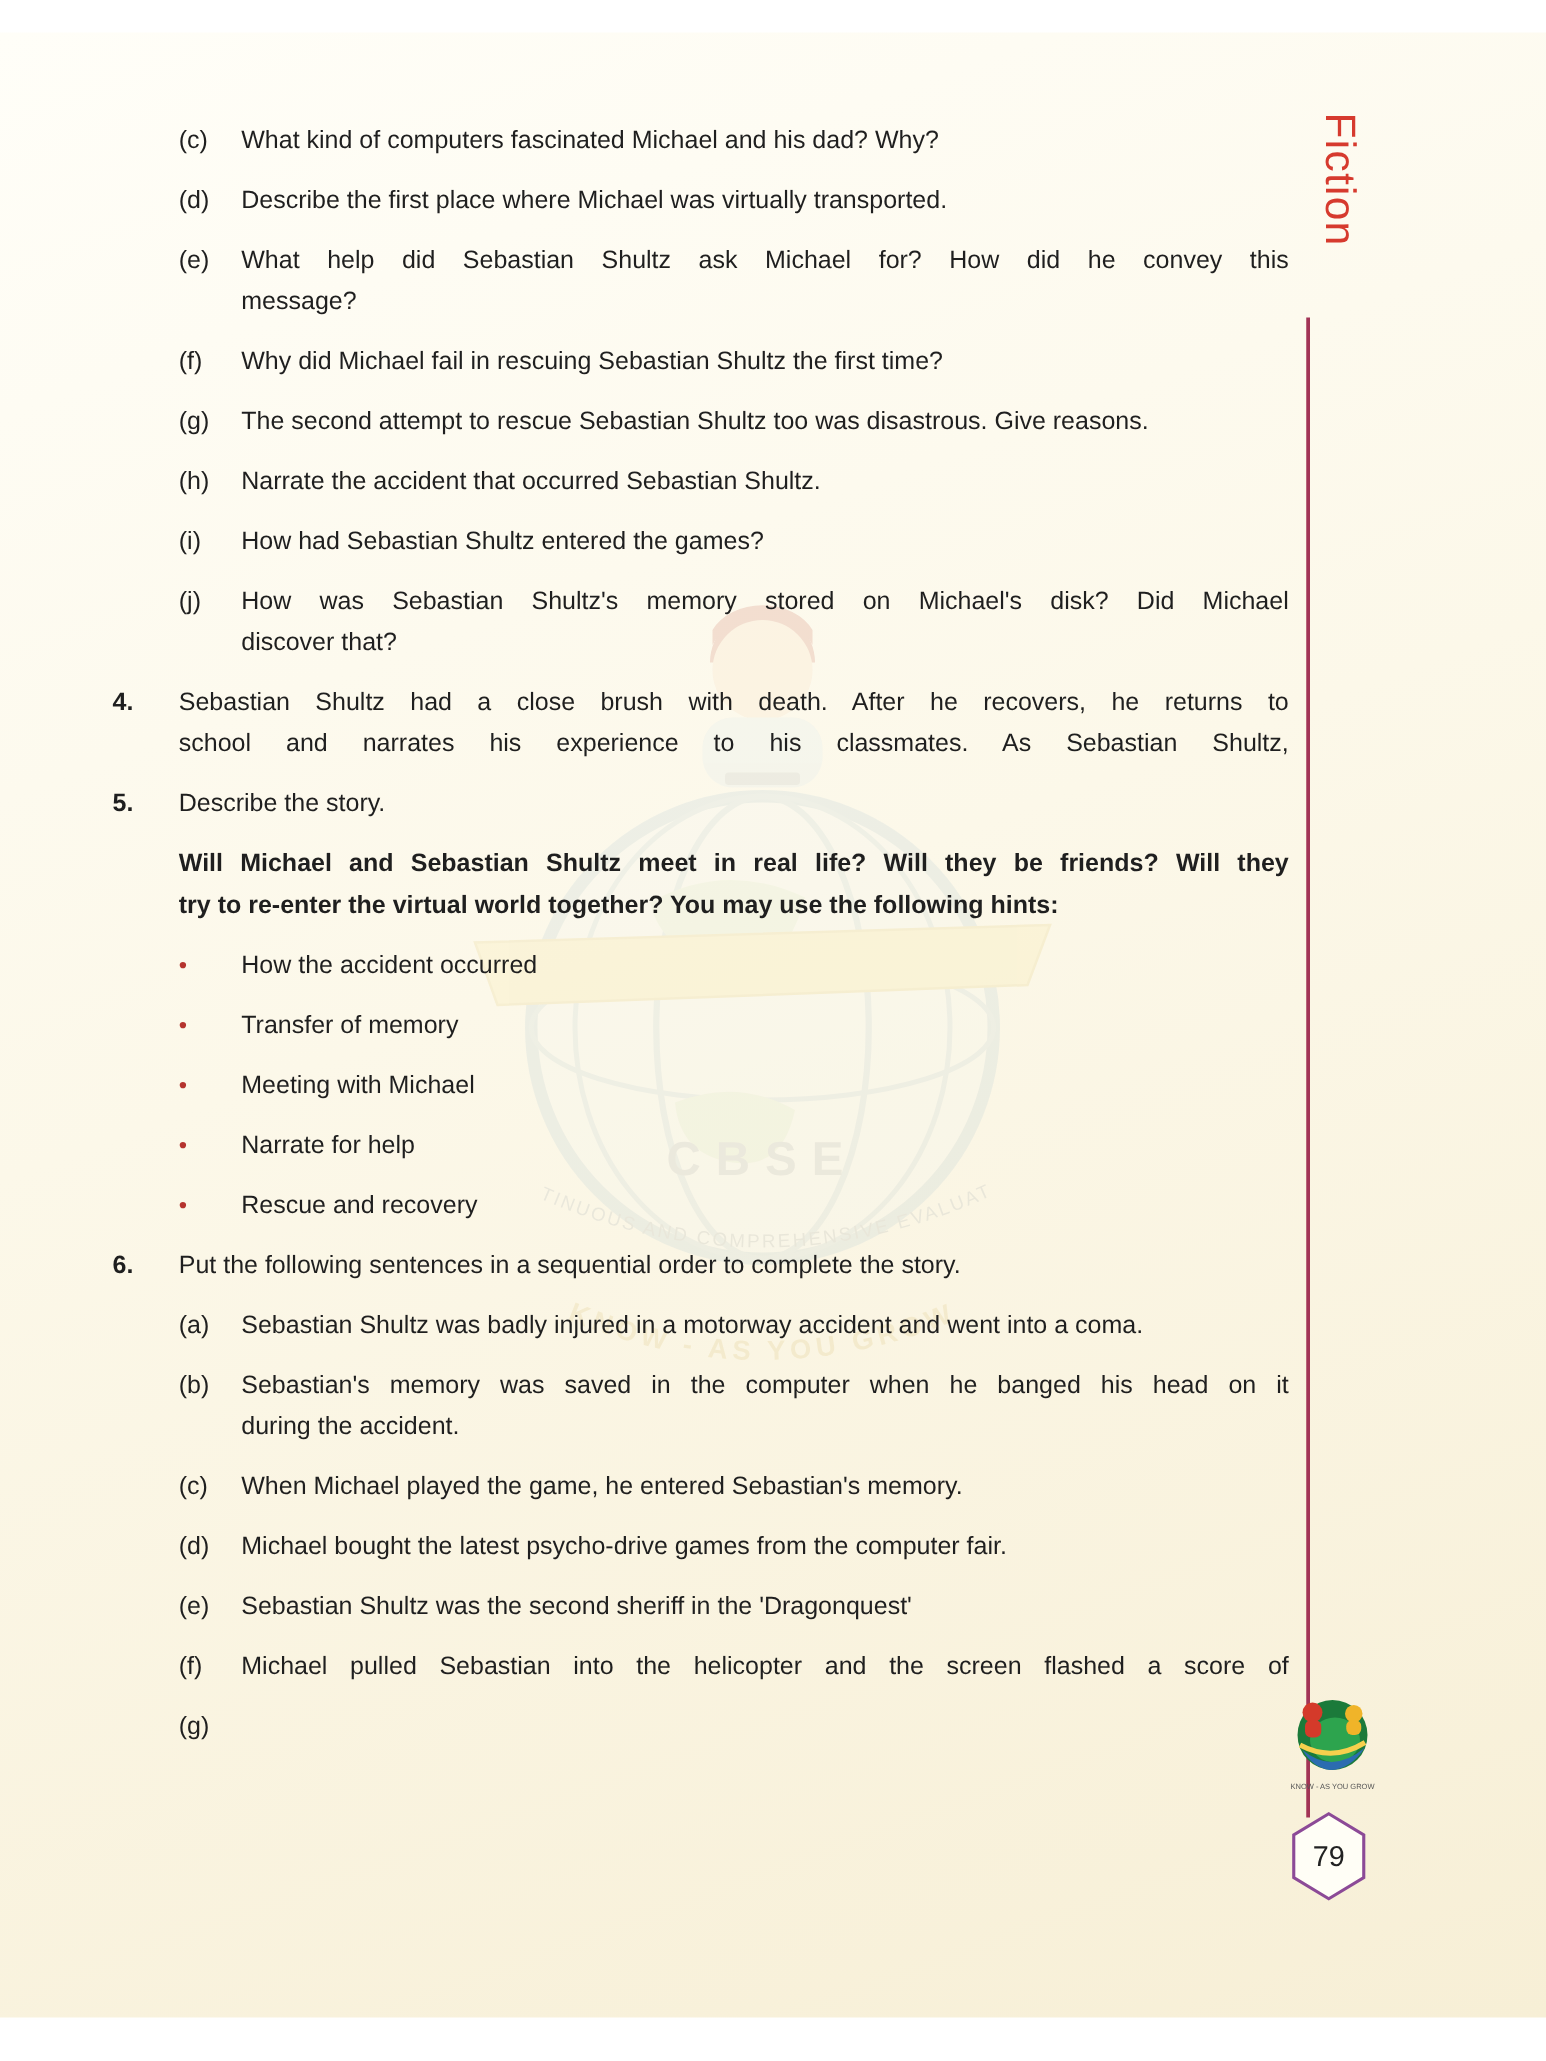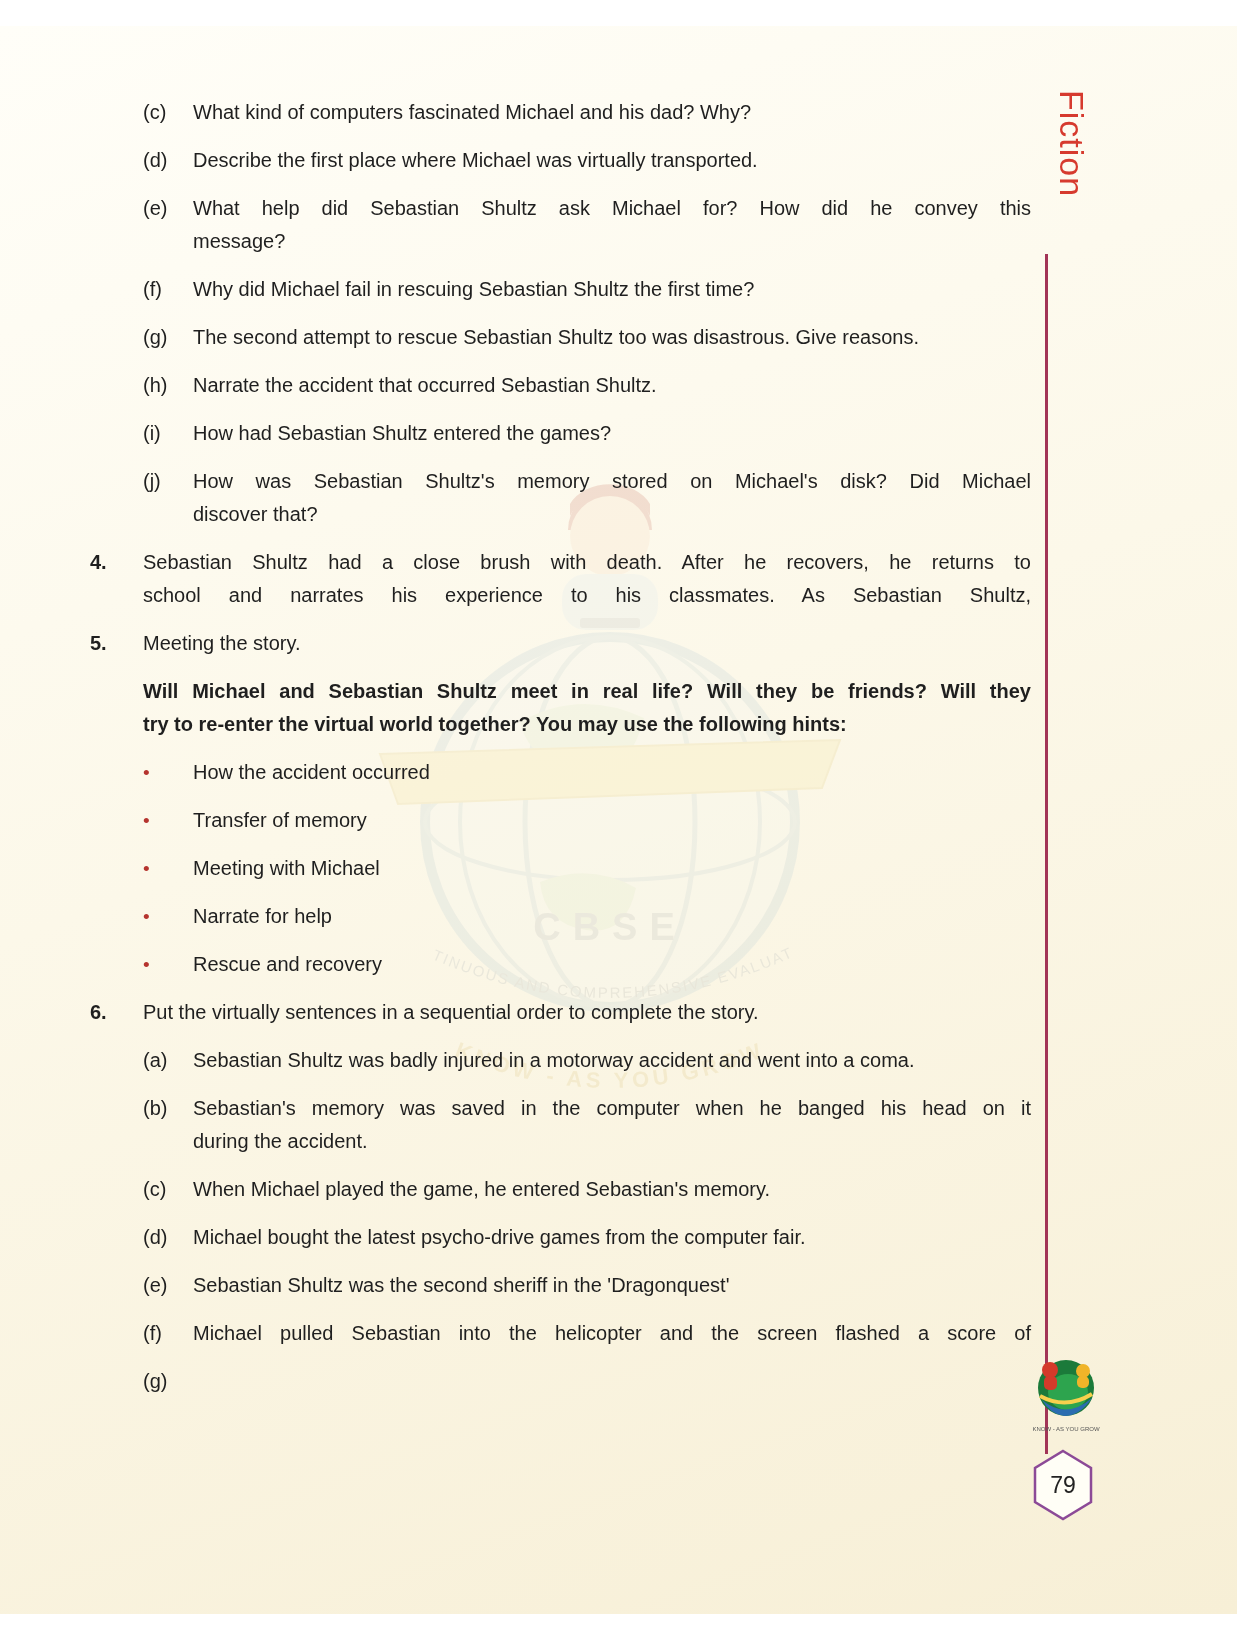--- a/index.html
+++ b/index.html
@@ -123,21 +123,21 @@
   <div class="row mt10">
     <span class="num">4.</span>
     <span class="txt bold">
       <span class="jline">Sebastian Shultz had a close brush with death. After he recovers, he returns to</span>
       <span class="jline">school and narrates his experience to his classmates. As Sebastian Shultz,</span>
     </span>
   </div>
 
   <div class="row mt6">
     <span class="num">5.</span>
-    <span class="txt bold">Meeting the story.</span>
+    <span class="txt bold">Describe the story.</span>
   </div>
   <div class="para">
     <span class="jline">Will Michael and Sebastian Shultz meet in real life? Will they be friends?  Will they</span>
     <span class="nline">try to re-enter the virtual world together? You may use the following hints:</span>
   </div>
 
   <div class="hint">
     <span class="bullet">•</span>
     <span class="htxt">How the accident occurred</span>
   </div>
@@ -153,21 +153,21 @@
     <span class="bullet">•</span>
     <span class="htxt">Narrate for help</span>
   </div>
   <div class="hint">
     <span class="bullet">•</span>
     <span class="htxt">Rescue and recovery</span>
   </div>
 
   <div class="row mt4">
     <span class="num">6.</span>
-    <span class="txt bold">Put the virtually sentences in a sequential order to complete the story.</span>
+    <span class="txt bold">Put the following sentences in a sequential order to complete the story.</span>
   </div>
 
   <div class="row sub">
     <span class="lbl">(a)</span>
     <span class="txt">Sebastian Shultz was badly injured in a motorway accident and went into a coma.</span>
   </div>
   <div class="row sub">
     <span class="lbl">(b)</span>
     <span class="txt">
       <span class="jline">Sebastian's memory was saved in the computer when he banged his head on it</span>

